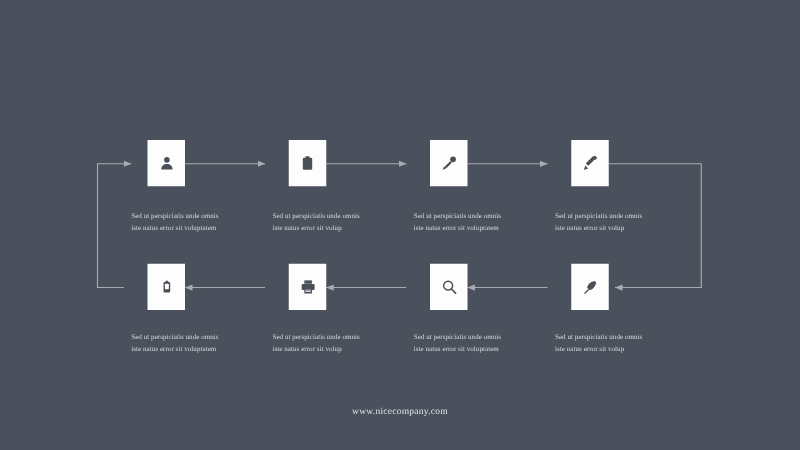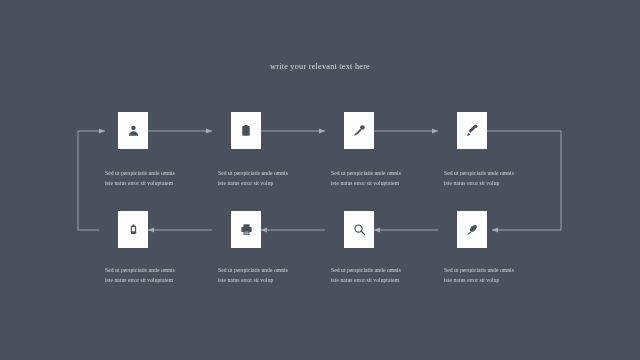--- a/index.html
+++ b/index.html
@@ -80,21 +80,20 @@
   .caption .cap-line {
     display: block;
     white-space: nowrap;
   }
 </style>
 </head>
 <body>
 
 <div id="slide">
 
-  <div id="header-text">write your relevant text here</div>
 
   <svg id="connectors" viewBox="0 0 640 360" xmlns="http://www.w3.org/2000/svg">
     <defs>
       <marker id="arrow-right" markerWidth="7" markerHeight="7" refX="6" refY="3.1" orient="auto" markerUnits="userSpaceOnUse">
         <path d="M0,0.6 L6.2,3.1 L0,5.6 z" fill="#a7abb3"></path>
       </marker>
       <marker id="arrow-left" markerWidth="7" markerHeight="7" refX="6" refY="3.1" orient="auto" markerUnits="userSpaceOnUse">
         <path d="M0,0.6 L6.2,3.1 L0,5.6 z" fill="#a7abb3"></path>
       </marker>
     </defs>
@@ -217,14 +216,15 @@
   </div>
   <div class="caption" style="left:331px; top:265px;">
     <span class="cap-line">Sed ut perspiciatis unde omnis</span>
     <span class="cap-line">iste natus error sit voluptatem</span>
   </div>
   <div class="caption" style="left:444px; top:265px;">
     <span class="cap-line">Sed ut perspiciatis unde omnis</span>
     <span class="cap-line">iste natus error sit volup</span>
   </div>
 
+  <div id="footer-url">www.nicecompany.com</div>
 
 </div>
 
 </body></html>

